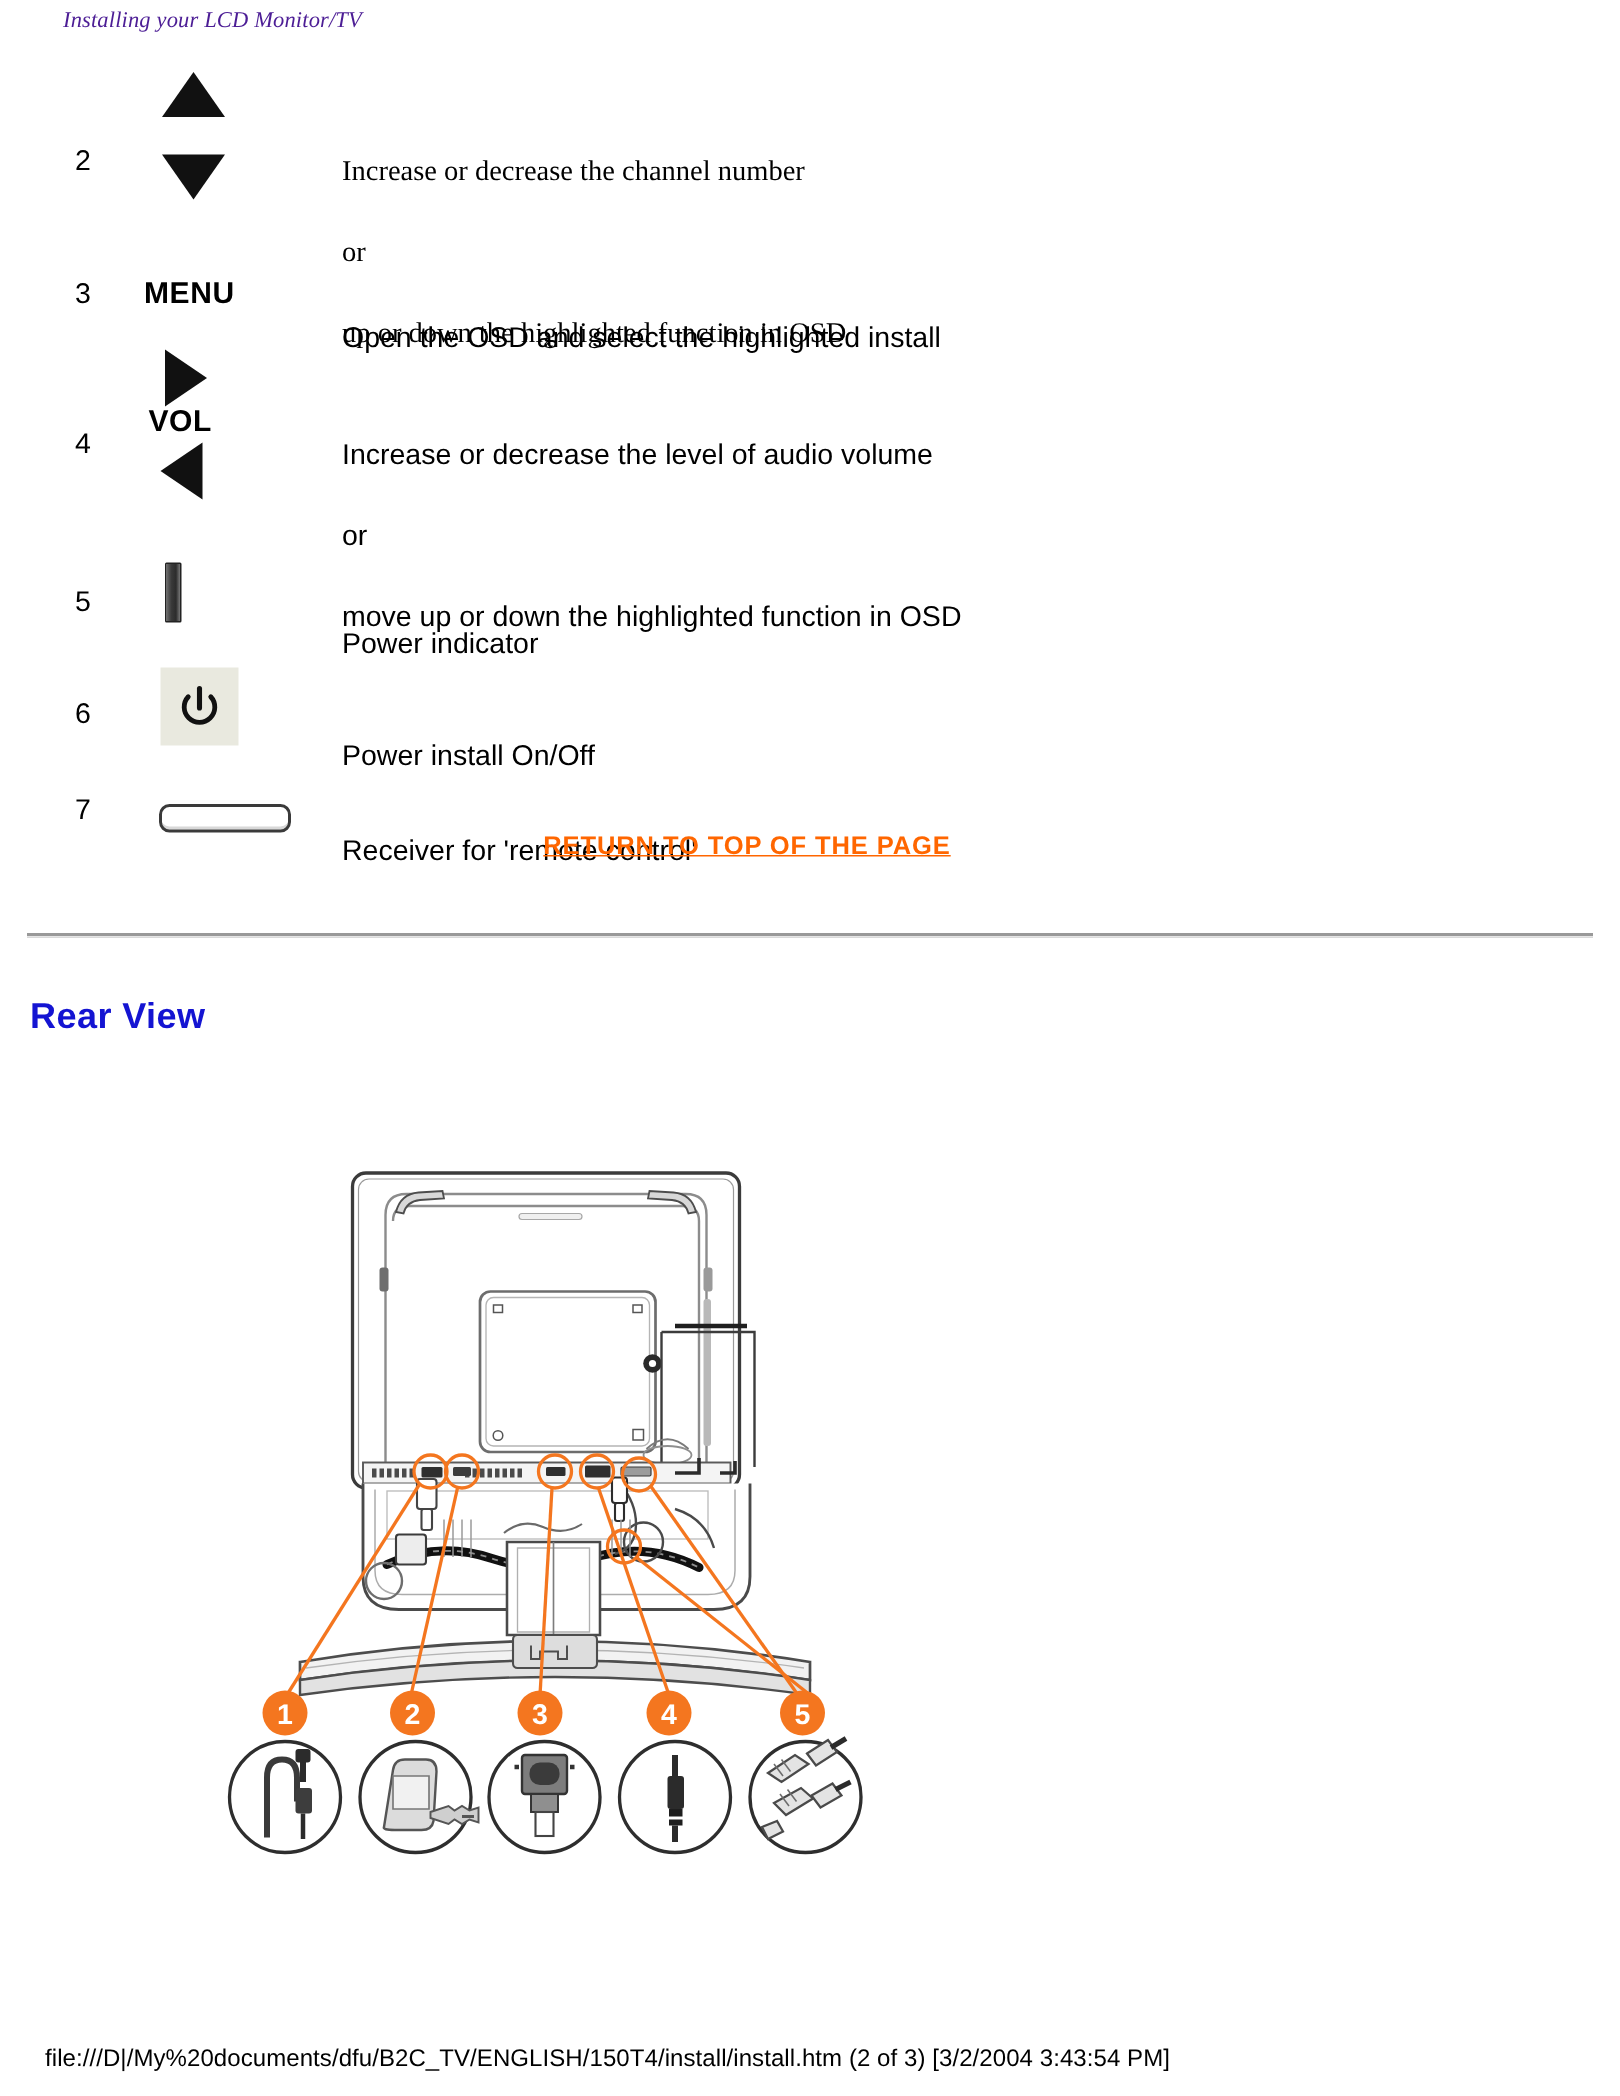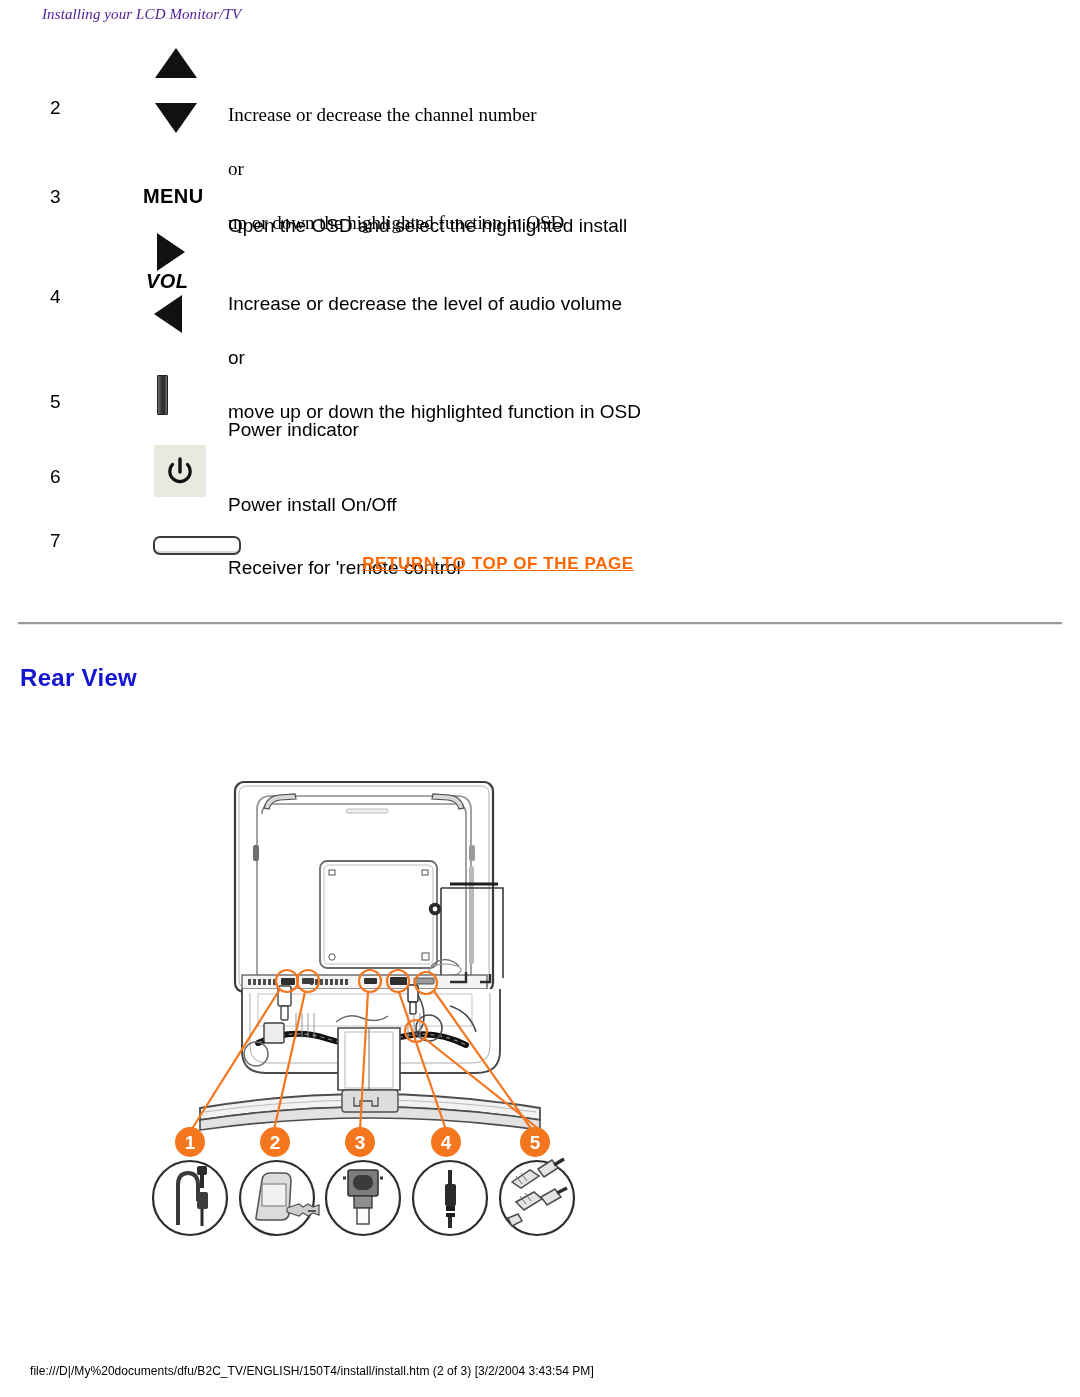--- a/index.html
+++ b/index.html
@@ -46,21 +46,20 @@
     width: 24px;
     text-align: left;
     font-size: 19px;
     line-height: 19px;
     color: #000;
   }
   .ctrl-icon {
     position: absolute;
     left: 96px;
     width: 120px;
-    margin-left: 47px;
   }
   .ctrl-desc {
     position: absolute;
     left: 228px;
     font-size: 19px;
     line-height: 27px;
     color: #000;
     white-space: pre-line;
   }
   .ctrl-desc .line { display: block; }
@@ -174,21 +173,21 @@
     width: 460px;
     height: 470px;
   }
   .figure svg { display:block; }
 
   
   .page-footer {
     position: absolute;
     left: 30px;
     top: 1364px;
-    font-size: 12px;
+    font-size: 16px;
     color: #000;
     letter-spacing: 0.05px;
   }
 </style>
 </head>
 <body>
 
 <div class="page-header">Installing your LCD Monitor/TV</div>
 
 <div class="ctrl-table">
@@ -211,21 +210,21 @@
     <div class="ctrl-icon" style="top:18px;">
       <span class="btn-label">MENU</span>
     </div>
     <div class="ctrl-desc" style="top:18px;">
       <span class="line">Open the OSD and select the highlighted install</span>
     </div>
   </div>
 
   <div class="ctrl-row" style="height:135px;">
     <div class="ctrl-num" style="top:52px;">4</div>
-    <div class="ctrl-icon" style="top:-2px;font-style:italic;">
+    <div class="ctrl-icon" style="top:-2px;">
       <div class="tri tri-right" style="margin-left:14px;"></div>
       <span class="btn-label" style="display:block;margin-left:3px;margin-top:-1px;">VOL</span>
       <div class="tri tri-left" style="margin-left:11px;margin-top:2px;"></div>
     </div>
     <div class="ctrl-desc" style="top:28px;">
       <span class="line">Increase or decrease the level of audio volume</span>
       <span class="line">or</span>
       <span class="line">move up or down the highlighted function in OSD</span>
     </div>
   </div>

